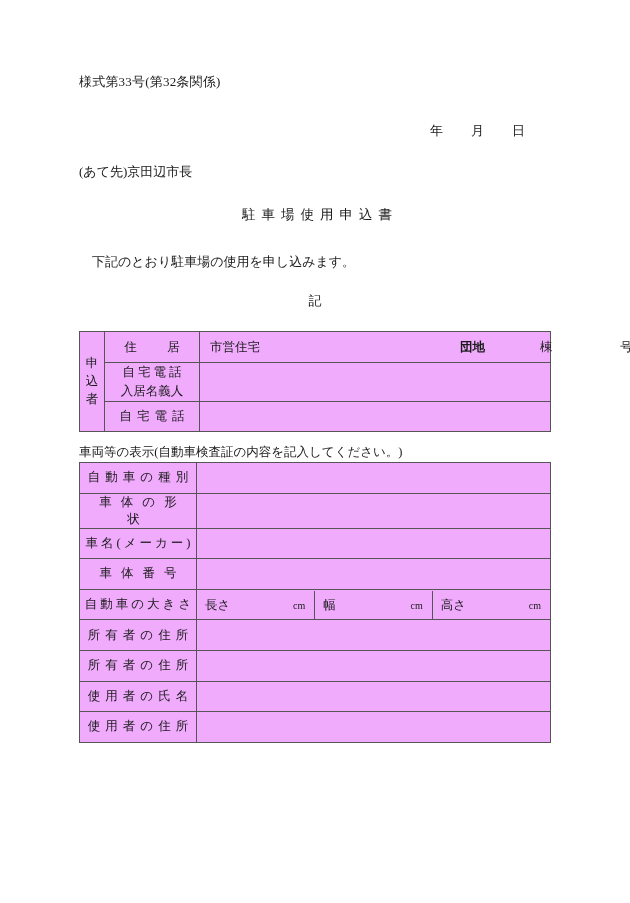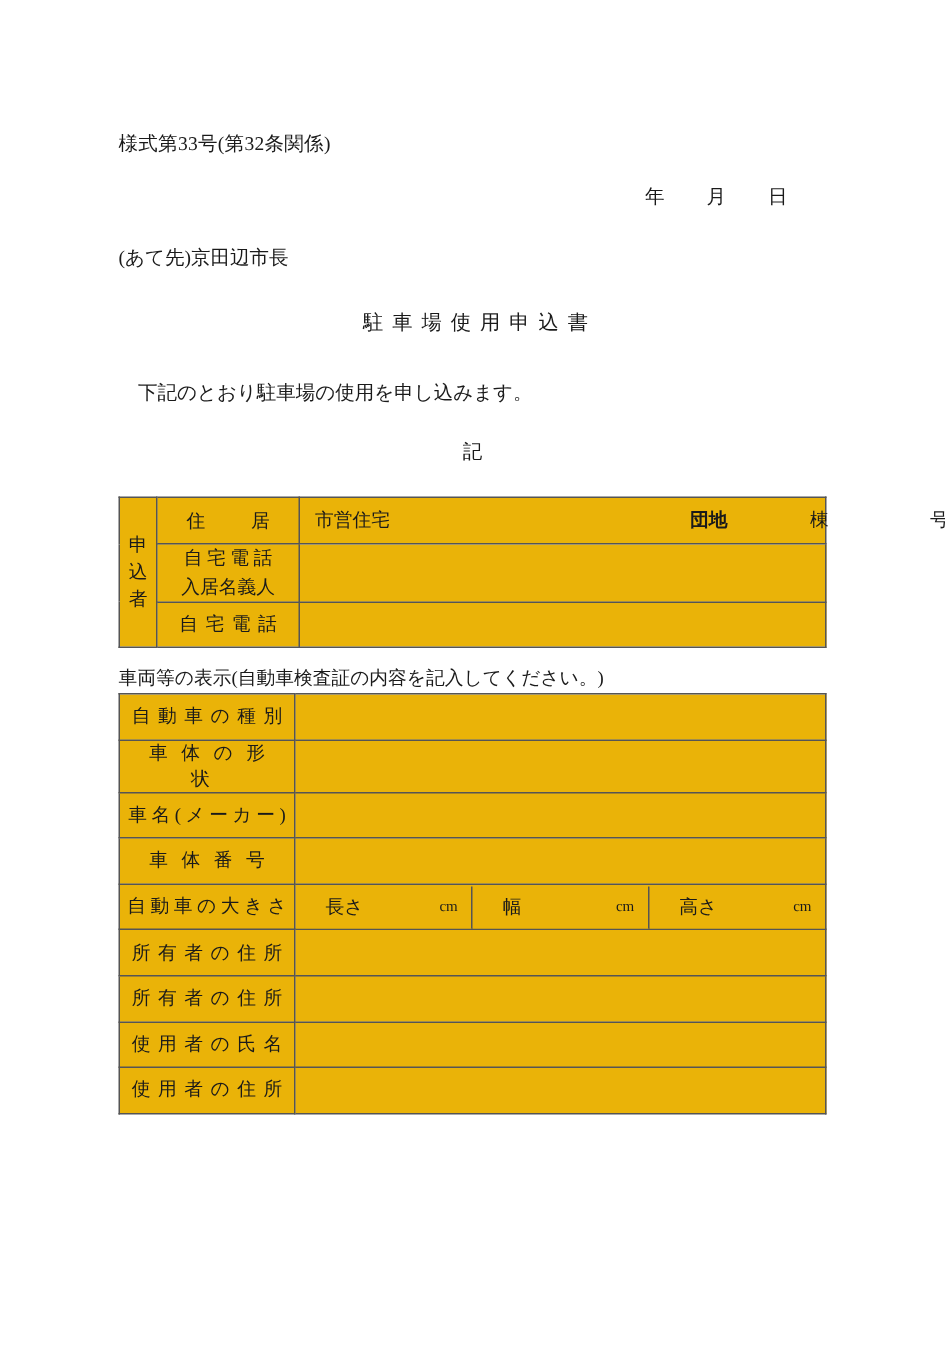--- a/index.html
+++ b/index.html
@@ -19,21 +19,21 @@
     position: absolute;
     inset: 0;
     width: 630px;
     height: 903px;
   }
 
   
   .form-no {
     position: absolute;
     left: 79px;
-    top: 87px;
+    top: 73px;
     font-size: 13px;
     letter-spacing: 0.2px;
     white-space: nowrap;
   }
   .date-line {
     position: absolute;
     left: 430px;
     top: 122px;
     font-size: 13px;
     white-space: nowrap;
@@ -84,21 +84,21 @@
   .tbl {
     position: absolute;
     border-collapse: collapse;
     table-layout: fixed;
     font-size: 12.5px;
   }
   .tbl td {
     border: 1px solid #555555;
     padding: 0;
     vertical-align: middle;
-    background: #eab308;
+    background: #f0abfc;
   }
 
   
   #applicant-table {
     left: 79px;
     top: 331px;
     width: 472px;
   }
   .c-vert {
     width: 24px;
@@ -165,21 +165,21 @@
   }
   .size-inner td {
     border: none;
     height: 28px;
     position: relative;
     padding: 0;
   }
   .size-inner td + td { border-left: 1px solid #555555; }
   .size-lbl {
     position: absolute;
-    left: 20px;
+    left: 8px;
     top: 50%;
     transform: translateY(-50%);
     font-size: 12.5px;
   }
   .size-unit {
     position: absolute;
     right: 9px;
     top: 50%;
     transform: translateY(-50%);
     font-size: 10px;

